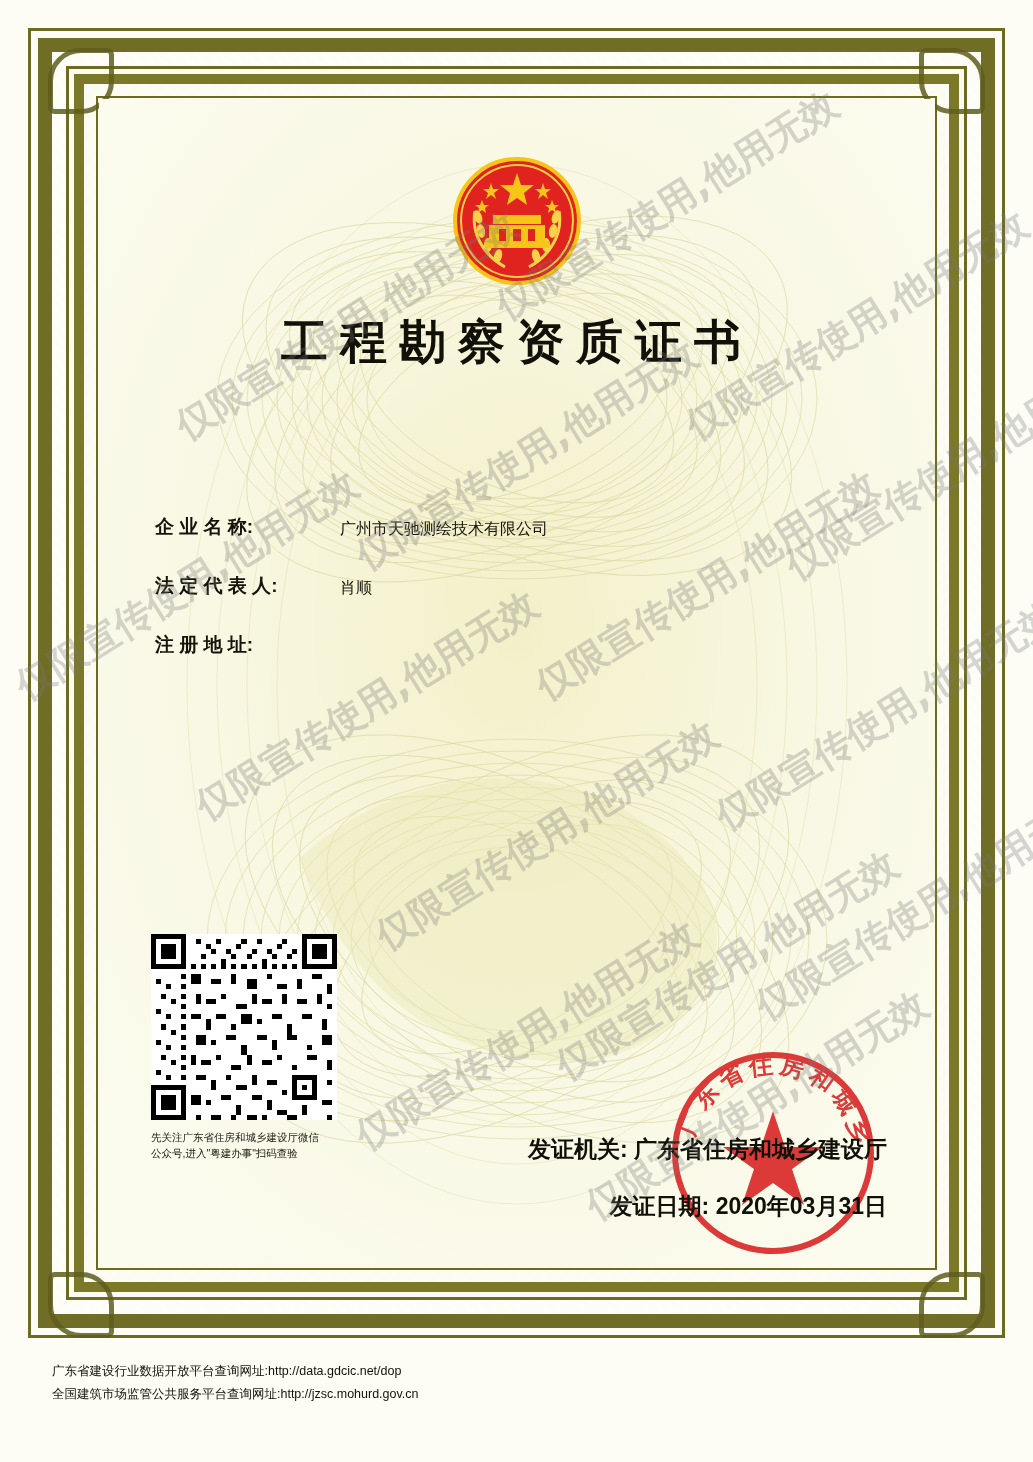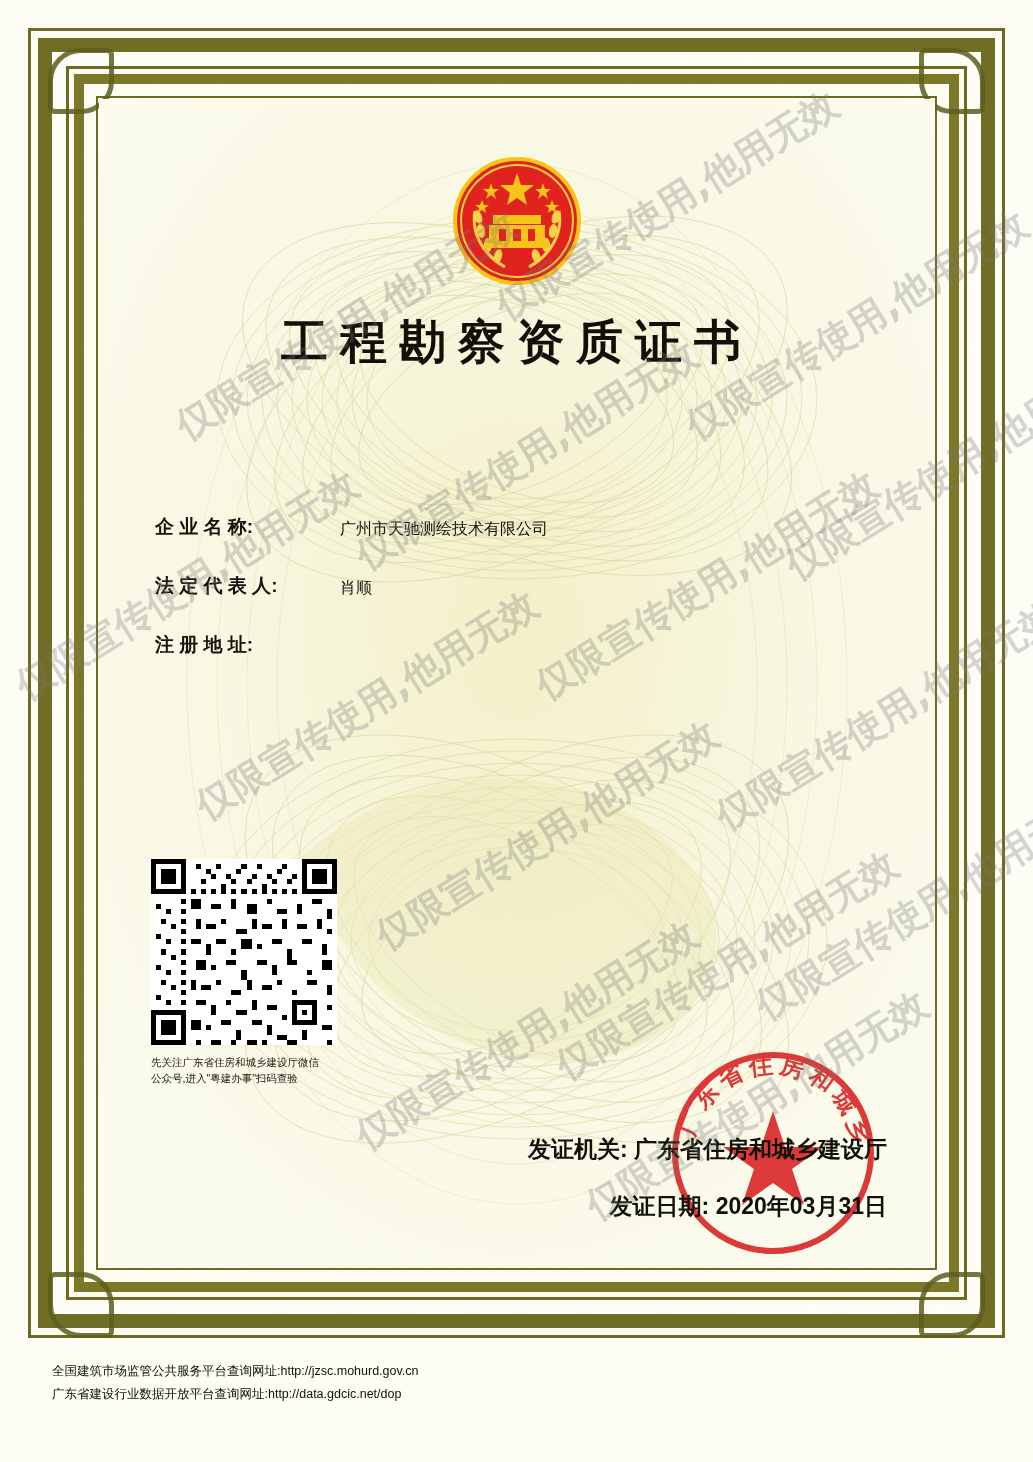--- a/index.html
+++ b/index.html
@@ -165,21 +165,21 @@
     line-height: 1.35;
     padding-top: 4px;
     color: #14140c;
   }
   .qual-list div { margin-bottom: 2px; }
 
   
   .qr-wrap {
     position: absolute;
     left: 52px;
-    top: 760px;
+    top: 835px;
     width: 190px;
   }
   .qr {
     width: 186px; height: 186px;
     image-rendering: pixelated;
   }
   .qr-caption {
     margin-top: 6px;
     font-size: 10.5px;
     line-height: 1.5;
@@ -593,22 +593,22 @@
       </div>
       <div class="line">
         <span>发证日期:</span>
         <span class="val">2020年03月31日</span>
       </div>
     </div>
 
   </div>
 
   <div class="footer">
+    <div>广东省建设行业数据开放平台查询网址:http://data.gdcic.net/dop</div>
     <div>全国建筑市场监管公共服务平台查询网址:http://jzsc.mohurd.gov.cn</div>
-    <div>广东省建设行业数据开放平台查询网址:http://data.gdcic.net/dop</div>
   </div>
 
   <div class="wm-layer">
     <div class="wm" style="left:-10px;  top:560px;">仅限宣传使用,他用无效</div>
     <div class="wm" style="left:170px;  top:680px;">仅限宣传使用,他用无效</div>
     <div class="wm" style="left:350px;  top:810px;">仅限宣传使用,他用无效</div>
     <div class="wm" style="left:530px;  top:940px;">仅限宣传使用,他用无效</div>
     <div class="wm" style="left:150px;  top:300px;">仅限宣传使用,他用无效</div>
     <div class="wm" style="left:330px;  top:430px;">仅限宣传使用,他用无效</div>
     <div class="wm" style="left:510px;  top:560px;">仅限宣传使用,他用无效</div>

